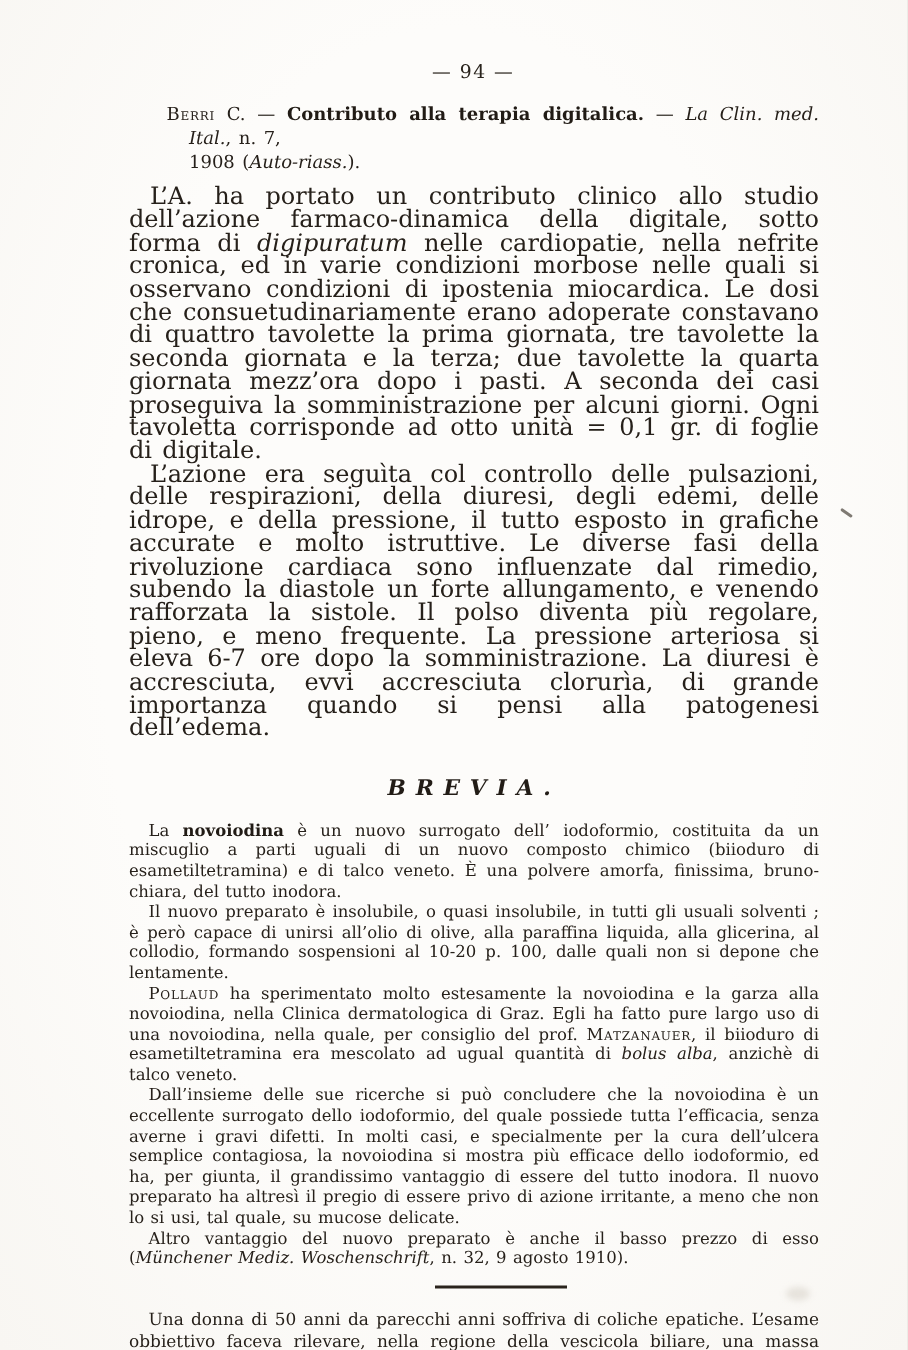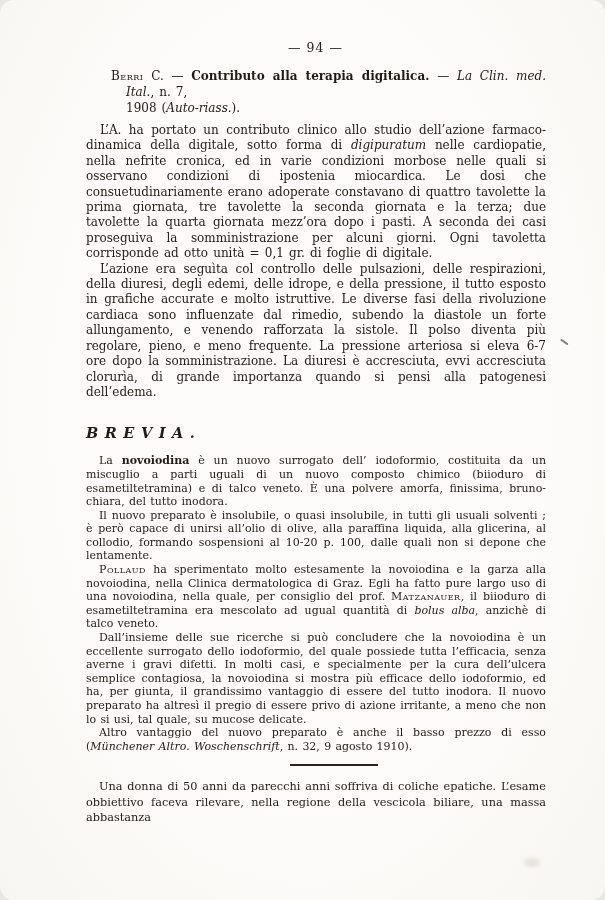--- a/index.html
+++ b/index.html
@@ -6,45 +6,44 @@
   body{
     width:605px;height:900px;overflow:hidden;
     background:#e9e7e2;
     font-family:"DejaVu Serif","Liberation Serif",serif;
   }
   .paper{
     position:relative;width:605px;height:900px;box-sizing:border-box;
     background:radial-gradient(ellipse at 50% 45%, #fdfcfa 55%, #f8f6f2 100%);
     color:#26201a;
     padding:40px 60px 0 86px;
-    border-radius:14px;
   }
   .page-number{
     text-align:center;font-size:12.5px;letter-spacing:1px;
     color:#2a241d;margin:0 0 2px 0;
   }
   .page-body{width:460px;}
   .page-body p{margin:0;text-align:justify;}
   .blk-ref{
     font-size:12px;line-height:16px;margin-top:13px !important;
     padding-left:40px;text-indent:-15px;text-align:right;
     word-spacing:0.10em;
   }
   .blk-s1{
-    font-size:12px;line-height:15.4px;text-indent:14px;word-spacing:0.11em;
+    font-size:16px;line-height:15.4px;text-indent:14px;word-spacing:0.11em;
   }
   .blk-s1.first{margin-top:7px !important;}
   .blk-s2{
     font-size:11px;line-height:13.6px;text-indent:13px;word-spacing:0.07em;
   }
   .blk-s3{
     font-size:11.3px;line-height:15.2px;text-indent:13px;word-spacing:0.09em;
   }
   .blk-heading{
-    font-weight:bold;font-style:italic;
+    text-align:center;font-weight:bold;font-style:italic;
     font-size:14.5px;letter-spacing:0.45em;
     margin:24px 0 13px 0;color:#221c16;
   }
   .blk-rule{
     width:88px;border-top:2px solid #2a241d;height:0;
     margin:11px auto 13px auto;transform:translateX(18px);
   }
   .seg-n{}
   .seg-b{font-weight:bold;color:#211b15;}
   .seg-i{font-style:italic;}
@@ -61,21 +60,21 @@
 
   <div class="page-body">
       <p class="blk-ref"><span class="seg-sc">Berri</span><span class="seg-n"> C. — </span><span class="seg-b">Contributo alla terapia digitalica.</span><span class="seg-n"> — </span><span class="seg-i">La Clin. med. Ital.</span><span class="seg-n">, n. 7,</span><br><span class="seg-n">1908 (</span><span class="seg-i">Auto-riass.</span><span class="seg-n">).</span></p>
       <p class="blk-s1 first"><span class="seg-n">L’A. ha portato un contributo clinico allo studio dell’azione farmaco-dinamica della digitale, sotto forma di </span><span class="seg-i">digipuratum</span><span class="seg-n"> nelle cardiopatie, nella nefrite cronica, ed in varie condizioni morbose nelle quali si osservano condizioni di ipostenia miocardica. Le dosi che consuetudinariamente erano adoperate constavano di quattro tavolette la prima giornata, tre tavolette la seconda giornata e la terza; due tavolette la quarta giornata mezz’ora dopo i pasti. A seconda dei casi proseguiva la somministrazione per alcuni giorni. Ogni tavoletta corrisponde ad otto unità = 0,1 gr. di foglie di digitale.</span></p>
       <p class="blk-s1"><span class="seg-n">L’azione era seguìta col controllo delle pulsazioni, delle respirazioni, della diuresi, degli edemi, delle idrope, e della pressione, il tutto esposto in grafiche accurate e molto istruttive. Le diverse fasi della rivoluzione cardiaca sono influenzate dal rimedio, subendo la diastole un forte allungamento, e venendo rafforzata la sistole. Il polso diventa più regolare, pieno, e meno frequente. La pressione arteriosa si eleva 6-7 ore dopo la somministrazione. La diuresi è accresciuta, evvi accresciuta clorurìa, di grande importanza quando si pensi alla patogenesi dell’edema.</span></p>
       <div class="blk-heading">BREVIA.</div>
       <p class="blk-s2"><span class="seg-n">La </span><span class="seg-b">novoiodina</span><span class="seg-n"> è un nuovo surrogato dell’ iodoformio, costituita da un miscuglio a parti uguali di un nuovo composto chimico (biioduro di esametiltetramina) e di talco veneto. È una polvere amorfa, finissima, bruno-chiara, del tutto inodora.</span></p>
       <p class="blk-s2"><span class="seg-n">Il nuovo preparato è insolubile, o quasi insolubile, in tutti gli usuali solventi ; è però capace di unirsi all’olio di olive, alla paraffina liquida, alla glicerina, al collodio, formando sospensioni al 10-20 p. 100, dalle quali non si depone che lentamente.</span></p>
       <p class="blk-s2"><span class="seg-sc">Pollaud</span><span class="seg-n"> ha sperimentato molto estesamente la novoiodina e la garza alla novoiodina, nella Clinica dermatologica di Graz. Egli ha fatto pure largo uso di una novoiodina, nella quale, per consiglio del prof. </span><span class="seg-sc">Matzanauer</span><span class="seg-n">, il biioduro di esametiltetramina era mescolato ad ugual quantità di </span><span class="seg-i">bolus alba</span><span class="seg-n">, anzichè di talco veneto.</span></p>
       <p class="blk-s2"><span class="seg-n">Dall’insieme delle sue ricerche si può concludere che la novoiodina è un eccellente surrogato dello iodoformio, del quale possiede tutta l’efficacia, senza averne i gravi difetti. In molti casi, e specialmente per la cura dell’ulcera semplice contagiosa, la novoiodina si mostra più efficace dello iodoformio, ed ha, per giunta, il grandissimo vantaggio di essere del tutto inodora. Il nuovo preparato ha altresì il pregio di essere privo di azione irritante, a meno che non lo si usi, tal quale, su mucose delicate.</span></p>
-      <p class="blk-s2"><span class="seg-n">Altro vantaggio del nuovo preparato è anche il basso prezzo di esso (</span><span class="seg-i">Münchener Altro. Woschenschrift</span><span class="seg-n">, n. 32, 9 agosto 1910).</span></p>
+      <p class="blk-s2"><span class="seg-n">Altro vantaggio del nuovo preparato è anche il basso prezzo di esso (</span><span class="seg-i">Münchener Mediz. Woschenschrift</span><span class="seg-n">, n. 32, 9 agosto 1910).</span></p>
       <div class="blk-rule"></div>
       <p class="blk-s3"><span class="seg-n">Una donna di 50 anni  da parecchi anni soffriva di coliche epatiche. L’esame obbiettivo faceva rilevare, nella regione della vescicola biliare, una massa abbastanza</span></p>
     </div>
 
   <div class="speck" style="left:110px;top:378px;width:2px;height:2px;"></div>
   <div class="speck" style="left:291px;top:374px;width:2px;height:2px;"></div>
   <div class="speck dash" style="left:560px;top:341px;width:9px;height:1.5px;transform:rotate(35deg);"></div>
   <div class="smudge" style="left:524px;top:858px;width:16px;height:9px;"></div>
 </div>
 

